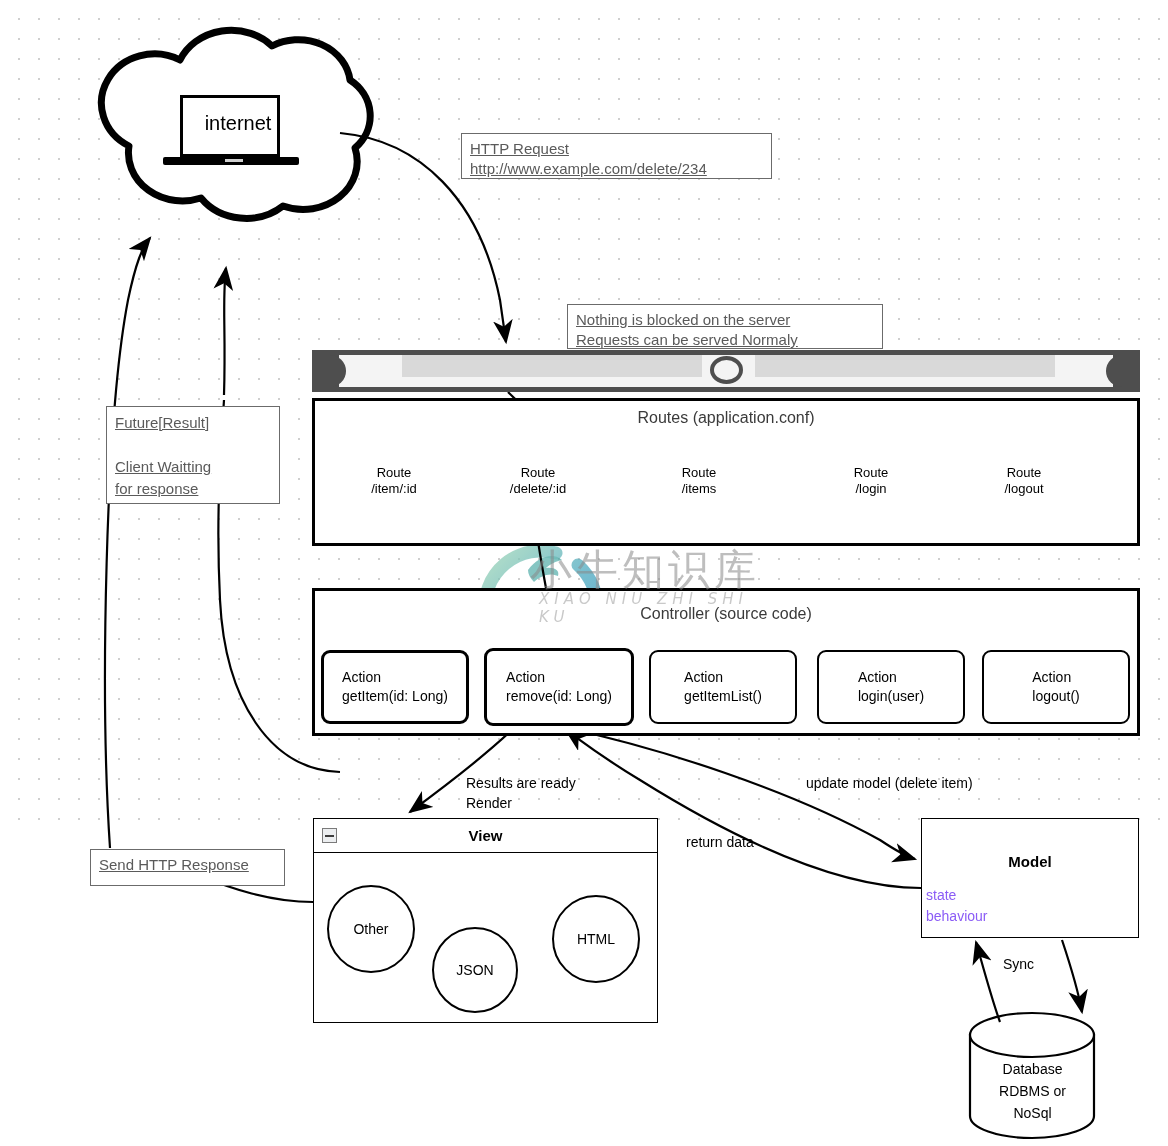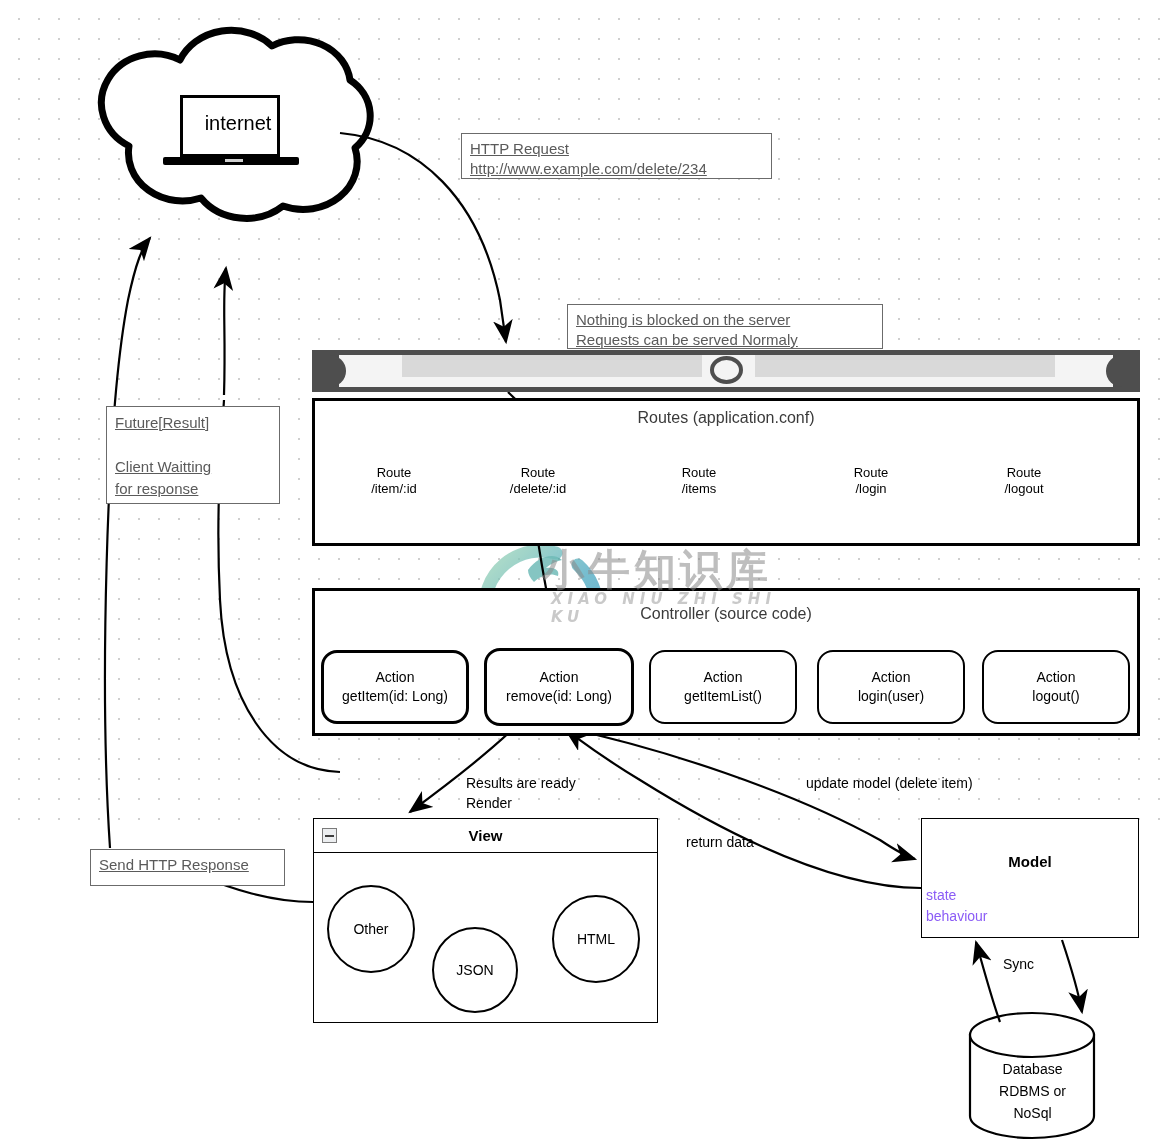--- a/index.html
+++ b/index.html
@@ -57,24 +57,24 @@
     text-align:center;font-size:13px;line-height:16px;color:#000;
     white-space:pre-line;
     pointer-events:none;
   }
 
   
   .action{
     position:absolute;
     background:#ffffff;
     border:2px solid #000000;
-    border-radius:16px;
+    border-radius:9px;
     box-sizing:border-box;
     display:flex;align-items:center;justify-content:center;
-    text-align:center;
+    text-align:left;
     font-size:14px;line-height:19px;
     white-space:pre-line;
     color:#000;
   }
   .action.hi{border-width:3px;}
 
   
   #tube{position:absolute;left:312px;top:350px;width:828px;height:42px;background:#4e4e4e;}
   #tube-inner{position:absolute;left:27px;top:5px;width:774px;height:32px;background:#f4f4f4;}
   .tube-seg{position:absolute;top:5px;height:22px;background:#d9d9d9;}
@@ -114,21 +114,21 @@
   .edge-label{position:absolute;font-size:14px;line-height:20px;color:#000;white-space:pre-line;}
 
   
   #laptop{position:absolute;left:175px;top:95px;width:112px;height:80px;}
   #laptop-screen{position:absolute;left:5px;top:0;width:100px;height:62px;border:3px solid #000;background:#fff;box-sizing:border-box;}
   #laptop-label{position:absolute;left:0;top:14px;width:110px;text-align:center;font-size:20px;color:#000;}
   #laptop-base{position:absolute;left:-12px;top:62px;width:136px;height:8px;background:#000;border-radius:2px;}
   #laptop-notch{position:absolute;left:50px;top:64px;width:18px;height:3px;background:#cfcfcf;}
 
   
-  #watermark{position:absolute;left:480px;top:540px;width:300px;height:95px;opacity:.55;font-weight:bold;}
+  #watermark{position:absolute;left:468px;top:540px;width:300px;height:95px;opacity:.55;}
   #wm-cn{position:absolute;left:62px;top:2px;font-size:42px;letter-spacing:4px;color:#8a8a8a;font-family:"DejaVu Sans",sans-serif;}
   #wm-py{position:absolute;left:62px;top:50px;font-size:15px;letter-spacing:5px;color:#9d9d9d;font-style:italic;font-family:"DejaVu Sans",sans-serif;margin-left:9px;}
 </style>
 </head>
 <body>
 
 <div id="canvas">
 
   <svg class="layer" viewBox="0 0 1168 1146">
     <defs>

